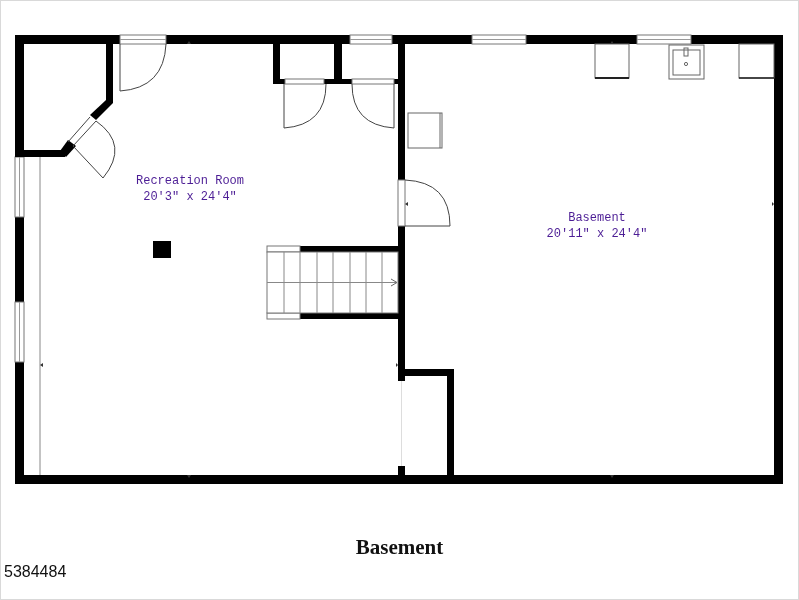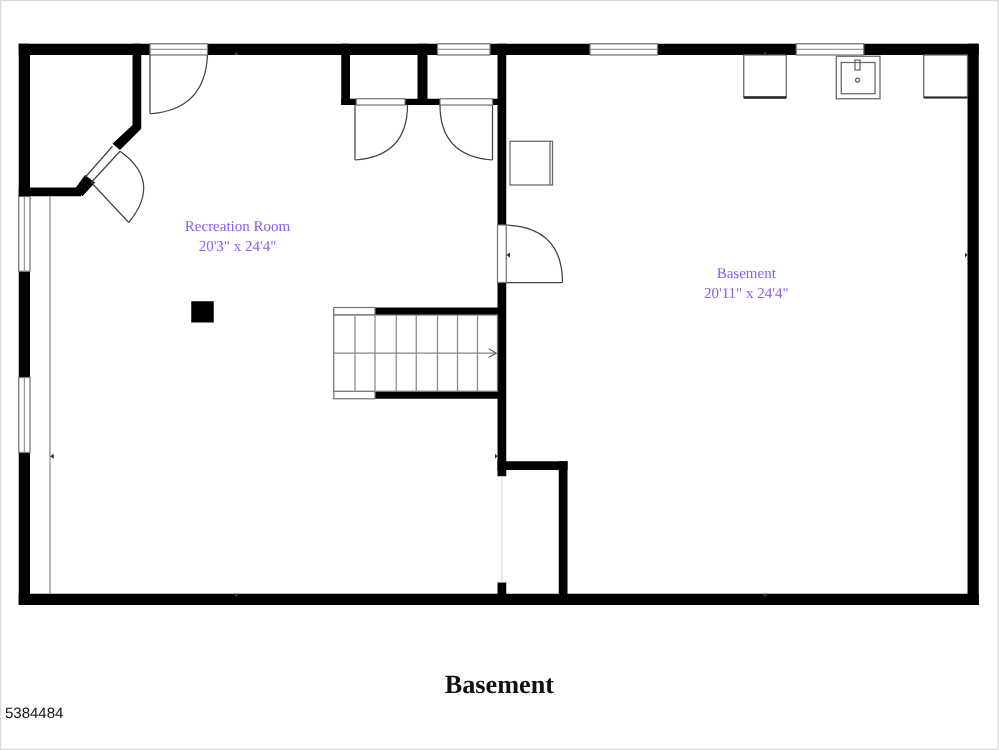--- a/index.html
+++ b/index.html
@@ -1,22 +1,22 @@
 <!DOCTYPE html>
 <html><head>
 <meta charset="utf-8">
 <style>
   html, body { margin: 0; padding: 0; background: #ffffff; }
   body { width: 799px; height: 600px; position: relative; overflow: hidden; font-family: "Liberation Serif", serif; }
   .frame { position: absolute; left: 0; top: 0; width: 799px; height: 600px; box-sizing: border-box; border: 1px solid #d9d9d9; }
   svg.plan { position: absolute; left: 0; top: 0; }
-  .room-label { position: absolute; text-align: center; font-family: Liberation Serif, serif; font-size: 12px; line-height: 16px; color: #8b5cf6; }
+  .room-label { position: absolute; text-align: center; font-family: Liberation Mono, monospace; font-size: 12px; line-height: 16px; color: #4c1d95; }
   .room-label .dims { display: block; }
   .floor-title { position: absolute; left: 0; width: 799px; top: 535px; text-align: center; font-family: "Liberation Serif", serif; font-size: 21px; font-weight: bold; color: #111; }
-  .listing-id { position: absolute; left: 4px; top: 563px; font-family: "Liberation Sans", sans-serif; font-size: 12px; color: #111; }
+  .listing-id { position: absolute; left: 4px; top: 563px; font-family: "Liberation Sans", sans-serif; font-size: 16px; color: #111; }
 </style>
 </head>
 <body>
 
 <div class="frame"></div>
 
 <svg class="plan" width="799" height="600" viewBox="0 0 799 600" xmlns="http://www.w3.org/2000/svg">
 
   <g fill="#000">
     <rect x="15" y="35" width="768" height="9"></rect>

